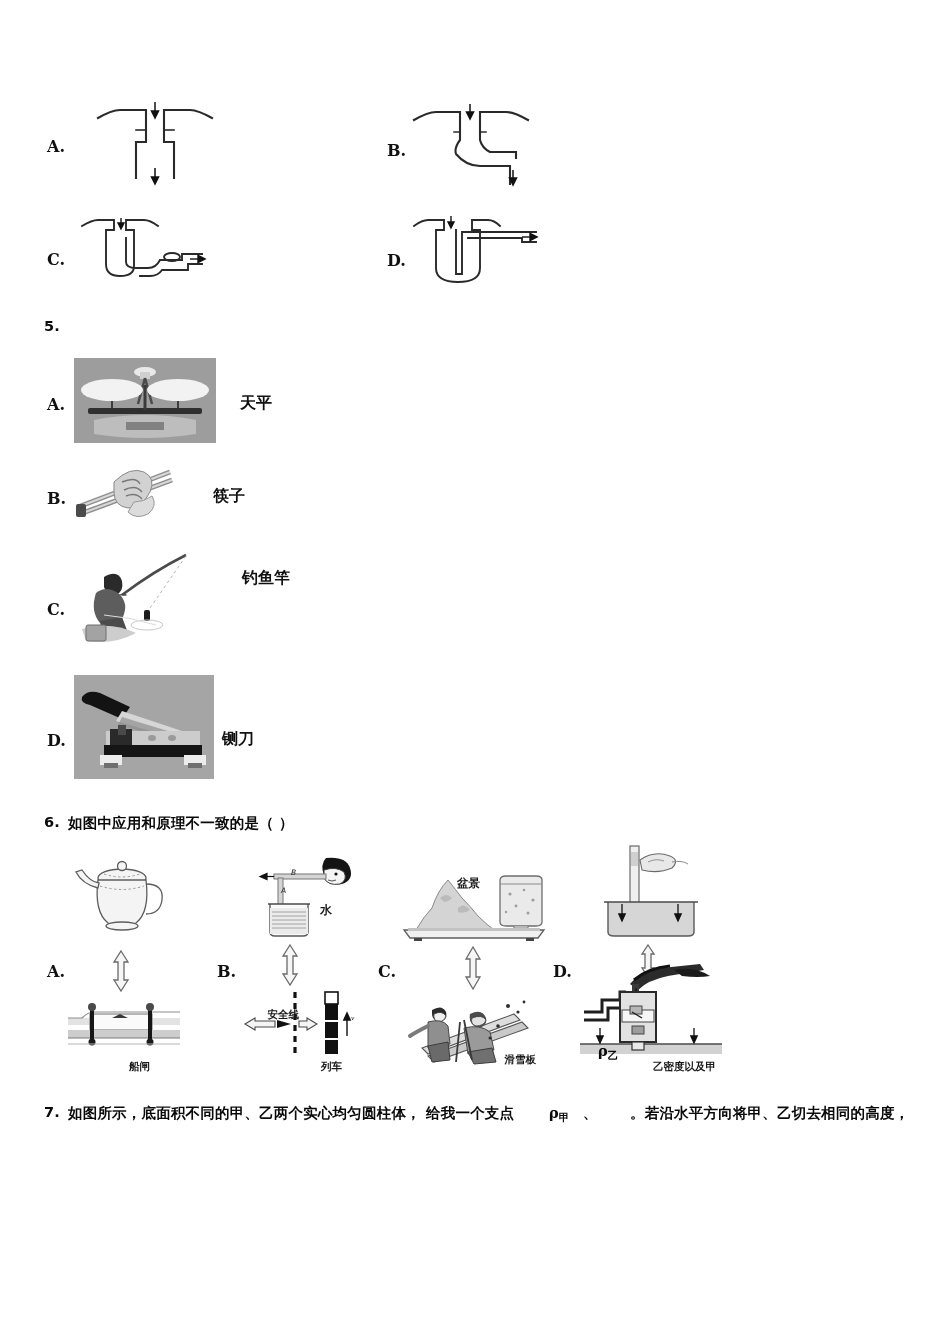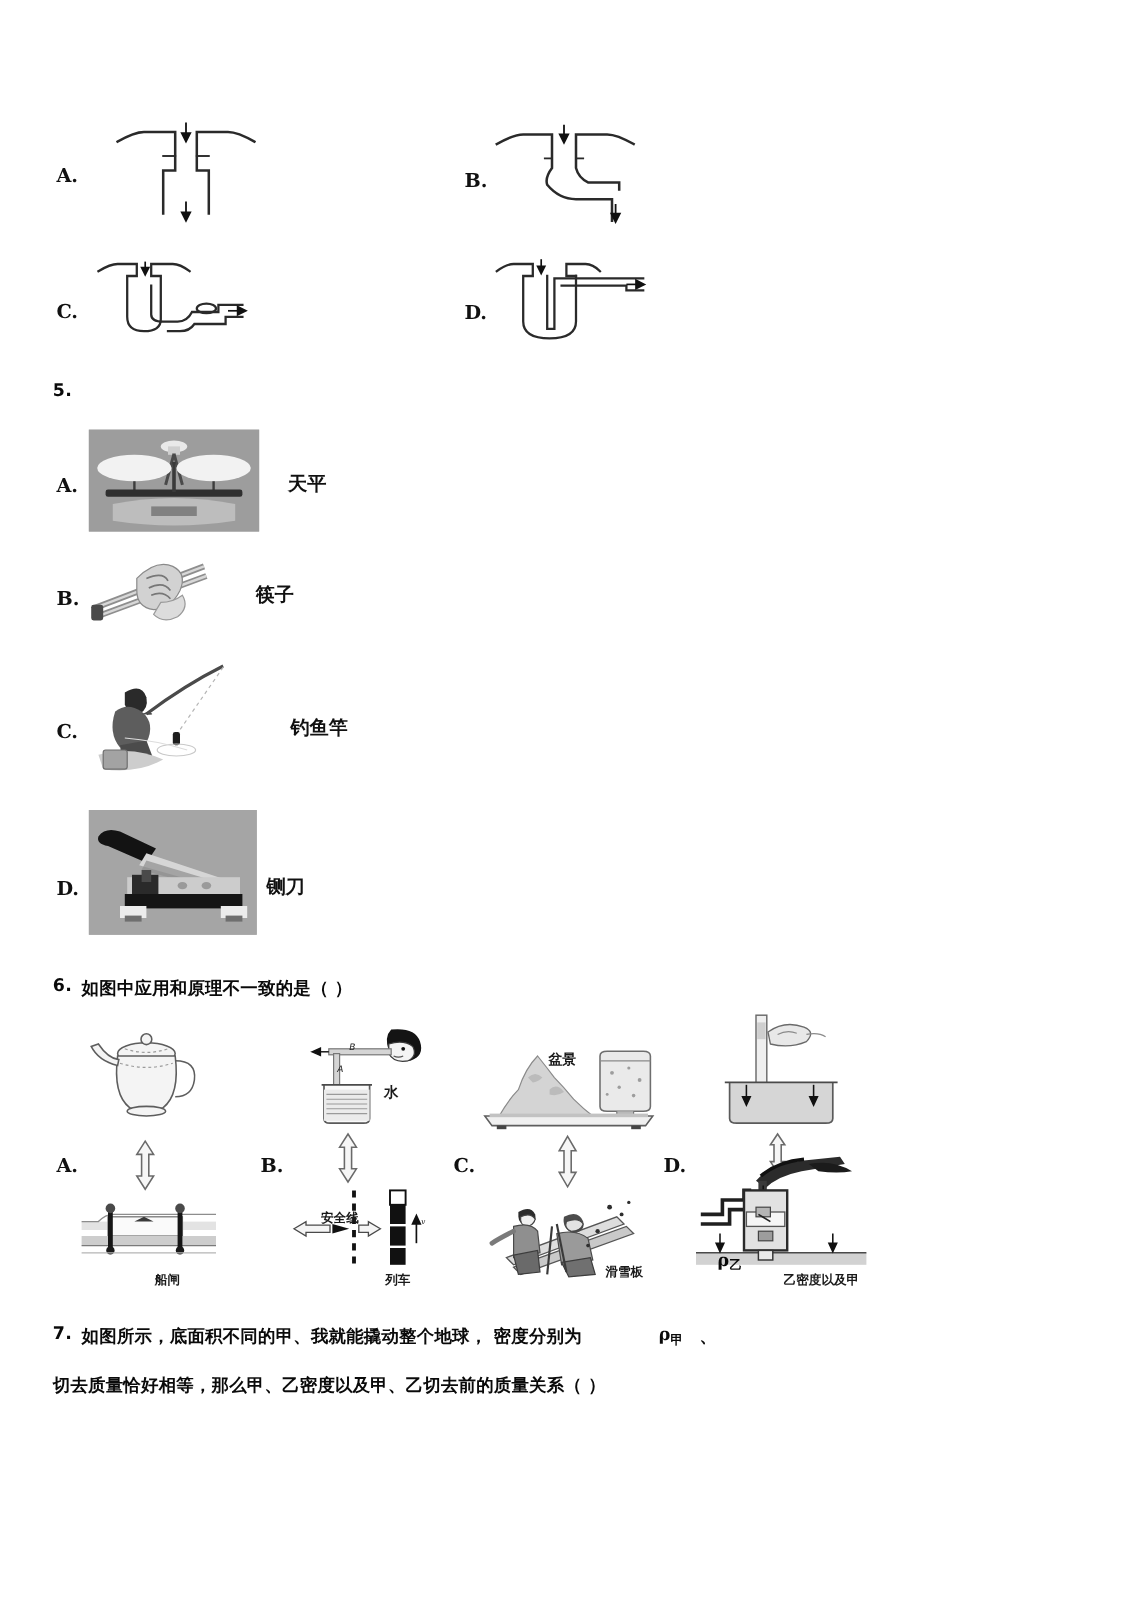--- a/index.html
+++ b/index.html
@@ -199,21 +199,21 @@
       <ellipse cx="73" cy="72" rx="16" ry="5" fill="none" stroke="#c9c9c9" stroke-width="1"></ellipse>
       <path d="M30 24 Q44 16 48 28 Q50 38 42 42 Q32 42 30 34 Z" fill="#2a2a2a"></path>
       <path d="M22 40 Q32 32 44 40 Q56 50 48 66 L26 70 Q16 58 22 40 Z" fill="#5d5d5d"></path>
       <path d="M26 68 L48 64 L54 80 L28 84 Z" fill="#4b4b4b"></path>
       <path d="M44 42 Q58 44 50 40" fill="#4b4b4b"></path>
       <path d="M8 76 Q36 68 62 80 Q40 92 12 88 Z" fill="#cdcdcd"></path>
       <rect x="12" y="72" width="20" height="16" rx="2" fill="#a3a3a3" stroke="#6e6e6e" stroke-width="1"></rect>
       <path d="M30 62 Q56 64 82 72" stroke="#dcdcdc" stroke-width="1" fill="none"></path>
     </svg>
   </div>
-  <div class="cn-label" style="left:242px;top:597px;">钓鱼竿</div>
+  <div class="cn-label" style="left:242px;top:568px;">钓鱼竿</div>
 
   <div class="opt-letter" style="left:47px;top:731px;">D.</div>
   <div class="photo" style="left:74px;top:675px;width:140px;height:104px;background:#a5a5a5;">
     <svg width="140" height="104" viewBox="0 0 140 104">
       <rect width="140" height="104" fill="#a5a5a5"></rect>
       <path d="M8 22 Q14 14 26 18 L56 32 L48 44 L16 30 Q6 28 8 22 Z" fill="#131313"></path>
       <path d="M48 36 L120 60 L118 68 L42 46 Z" fill="#d6d6d6"></path>
       <path d="M48 42 L120 64 L118 70 L44 50 Z" fill="#8e8e8e" opacity=".7"></path>
       <rect x="32" y="56" width="94" height="14" fill="#cccccc"></rect>
       <rect x="36" y="54" width="22" height="16" fill="#2a2a2a"></rect>
@@ -469,19 +469,19 @@
         <line x1="22" y1="66" x2="22" y2="76"></line>
         <polygon points="22,81 18.8,74 25.2,74"></polygon>
         <line x1="116" y1="66" x2="116" y2="76"></line>
         <polygon points="116,81 112.8,74 119.2,74"></polygon>
       </g>
     </svg>
   </div>
   <div class="cap" style="left:588px;top:1060px;width:128px;">乙密度以及甲</div>
 
   <div class="qtext" style="left:44px;top:1104px;">7.</div>
-  <div class="qtext" style="left:68px;top:1104px;">如图所示，底面积不同的甲、我就能撬动整个地球，  密度分别为</div>
+  <div class="qtext" style="left:68px;top:1104px;">如图所示，底面积不同的甲、乙两个实心均匀圆柱体，  给我一个支点</div>
   <div class="qtext" style="left:549px;top:1104px;font-family:'DejaVu Serif',serif;"><span>ρ</span><span class="sub">甲</span></div>
   <div class="qtext" style="left:583px;top:1104px;">、</div>
   <div class="qtext" style="left:598px;top:1042px;font-family:'DejaVu Serif',serif;"><span>ρ</span><span class="sub">乙</span></div>
-  <div class="qtext" style="left:44px;top:1145px;">切去质量恰好相等，那么甲、乙密度以及甲、乙切去前的质量关系（   ）</div>
+  <div class="qtext" style="left:630px;top:1104px;">。若沿水平方向将甲、乙切去相同的高度，</div>
 
 </div>
 
 </body></html>

